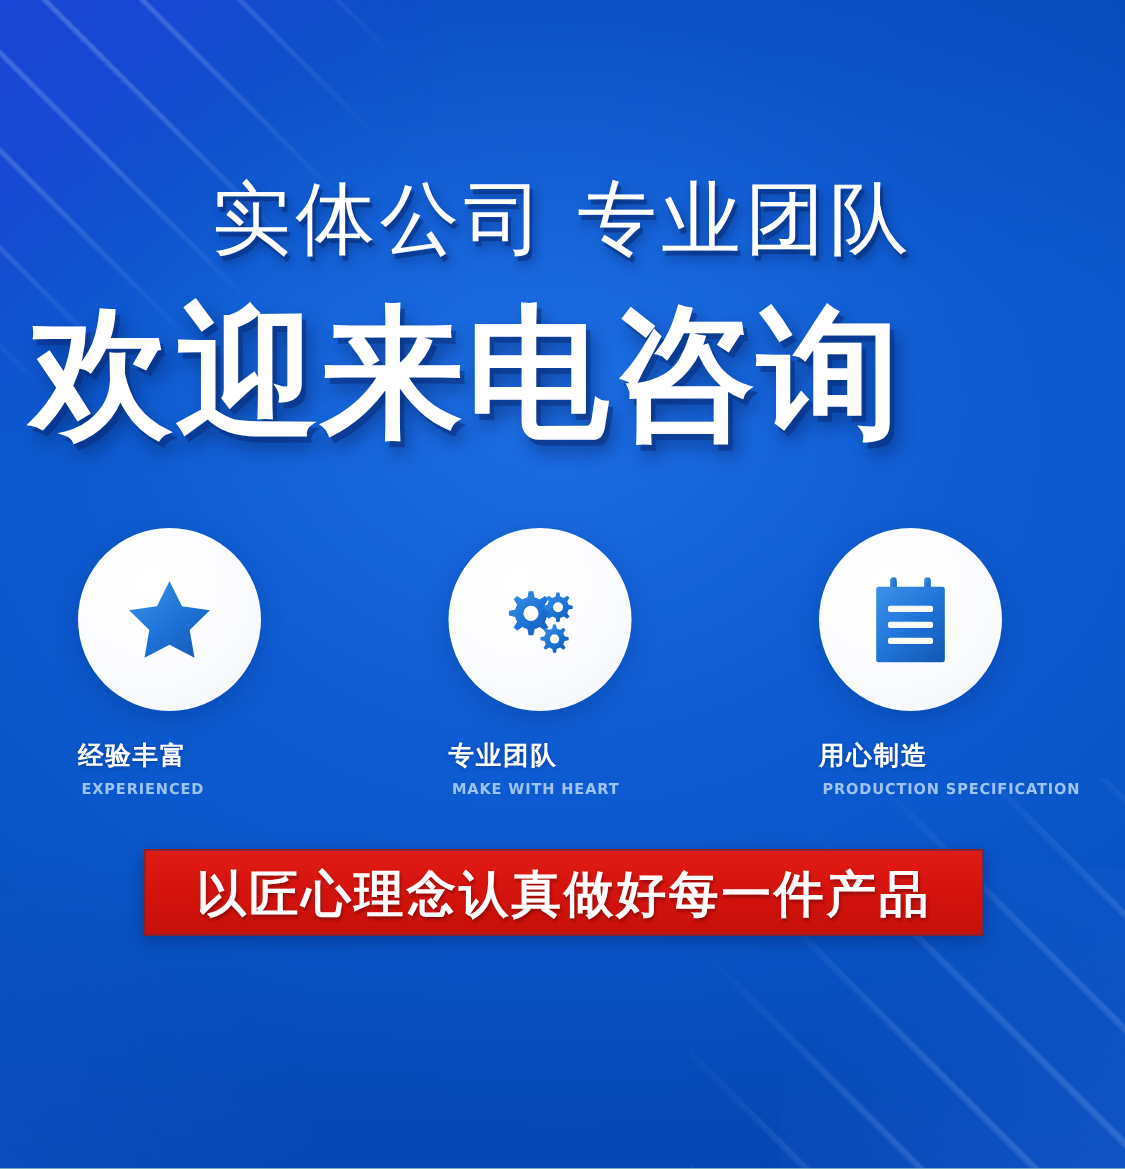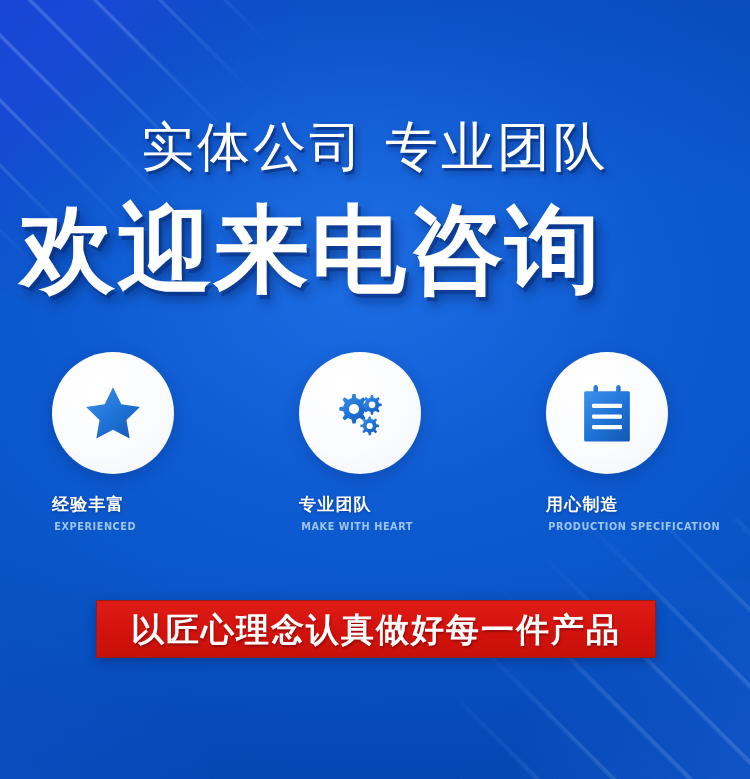--- a/index.html
+++ b/index.html
@@ -186,21 +186,21 @@
     font-weight: bold;
     letter-spacing: 0.6px;
     line-height: 1.2;
     white-space: nowrap;
     transform: scaleX(0.97);
   }
 
   
   .banner {
     position: absolute;
-    top: 600px;
+    top: 566px;
     left: 96px;
     width: 560px;
     height: 58px;
     background: linear-gradient(180deg, #e01b15 0%, #d3120d 55%, #c61009 100%);
     border: 1px solid #8e1f1f;
     display: flex;
     align-items: center;
     justify-content: center;
     box-shadow: 0 3px 10px rgba(2,20,70,0.35);
   }

